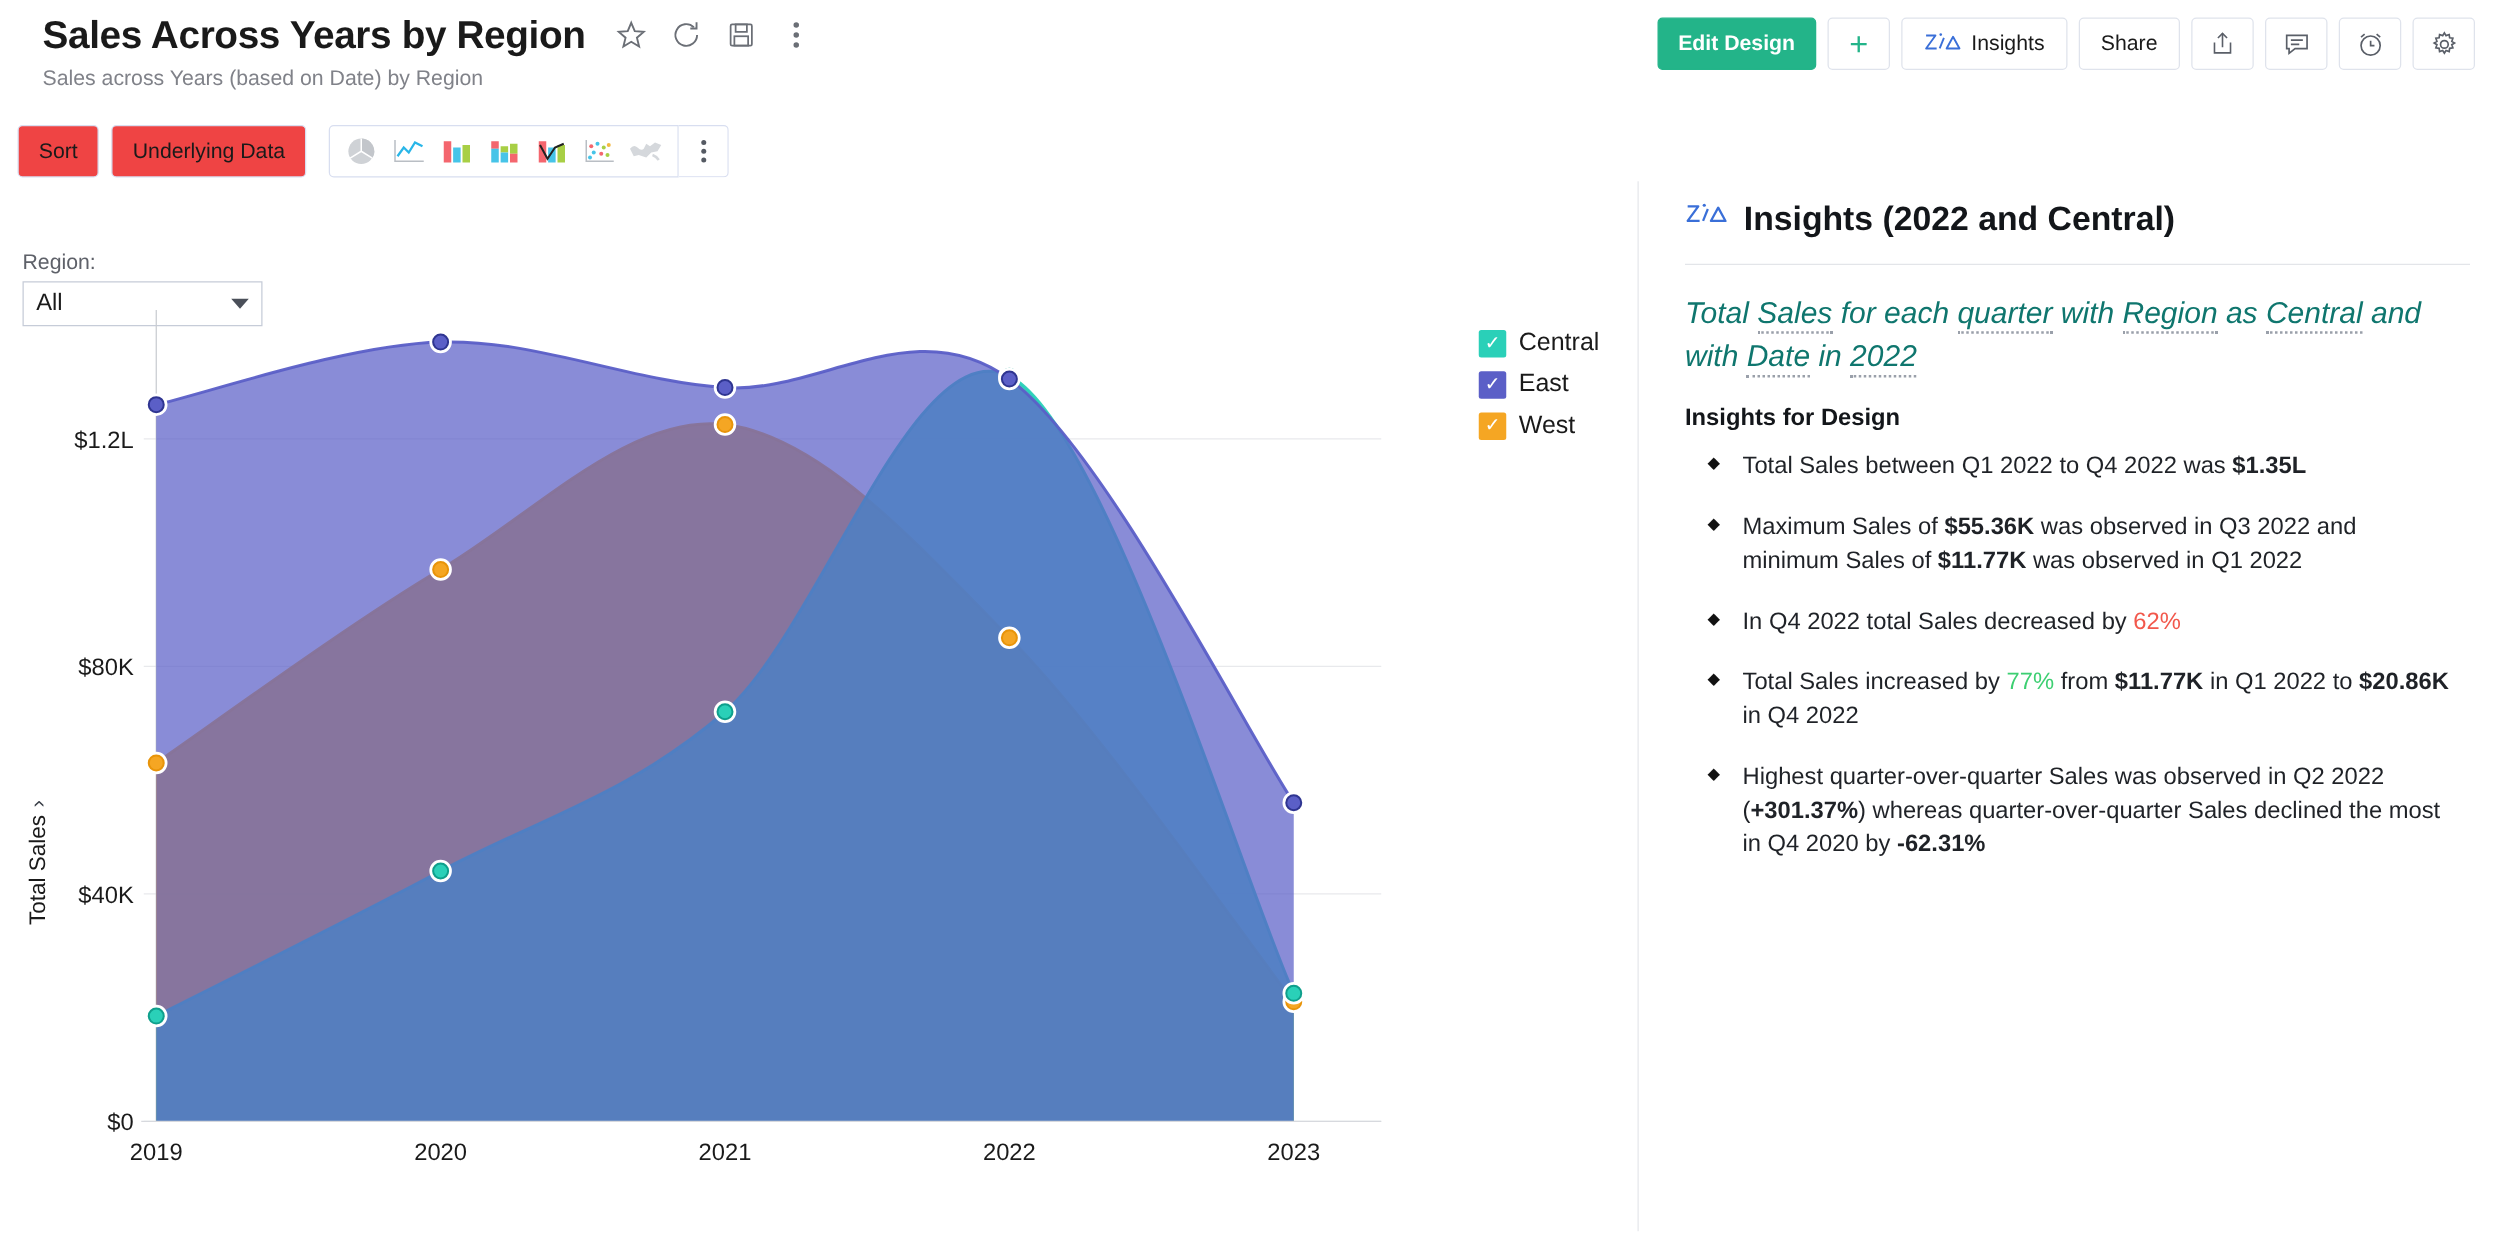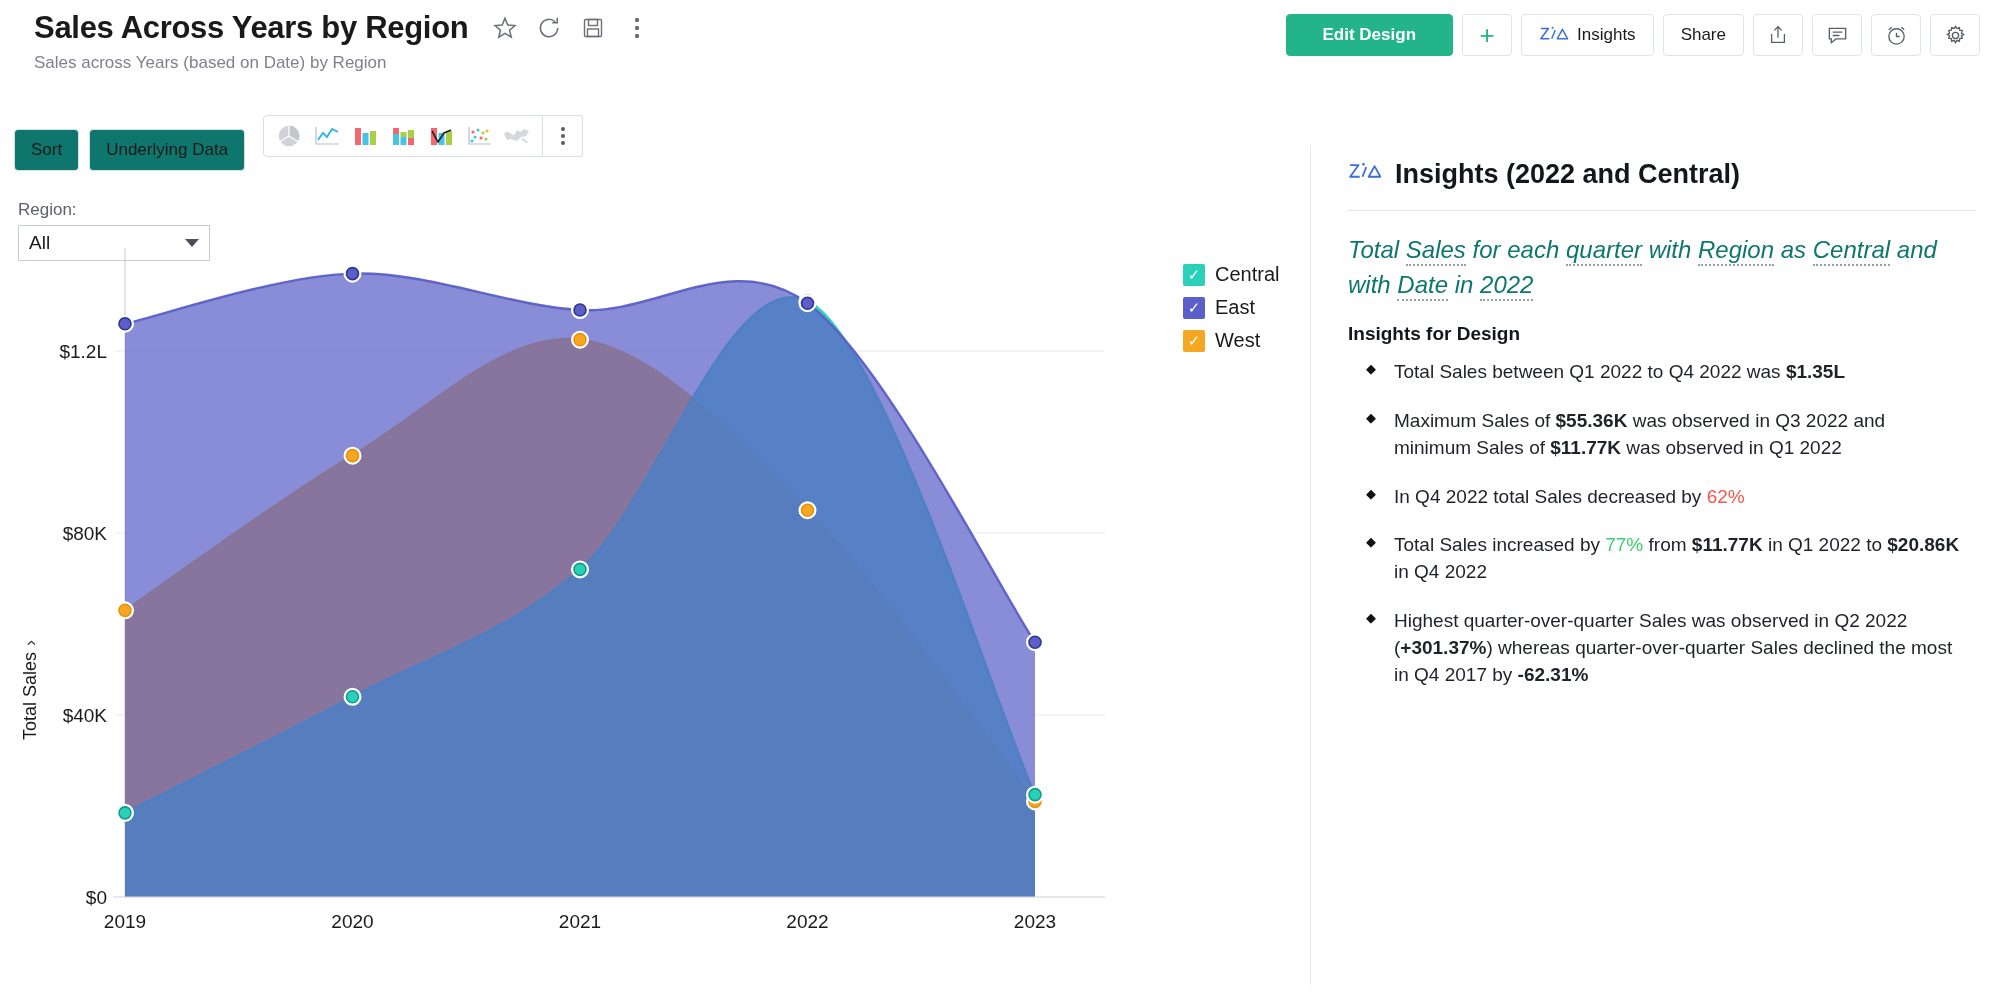--- a/index.html
+++ b/index.html
@@ -24,30 +24,30 @@
   .ticon svg { display:block; }
   .subtitle { font-size: 17px; color: #808289; margin-top: 7px; }
 
   
   .actions { position: absolute; top: 14px; right: 20px; display: flex; align-items: center; gap: 9px; }
   .btn {
     height: 42px; border: 1px solid #dfe3ec; border-radius: 4px; background: #fff;
     display: flex; align-items: center; justify-content: center; gap: 8px;
     padding: 16px 17px; font-size: 17px; color: #1a1a1a; cursor: pointer; white-space: nowrap;
   }
-  .btn.primary { background: #23b489; border-color: #23b489; color: #fff; font-weight: 600; padding: 0 36px; }
+  .btn.primary { background: #23b489; border-color: #23b489; color: #fff; font-weight: 600; padding: 0 16px; }
   .btn.icon-only { width: 50px; padding: 0; }
   .btn .plus { font-size: 26px; color: #23b489; line-height: 1; font-weight: 400; }
   .zia-logo { display:flex; align-items:center; }
 
   
   .toolbar { position:absolute; top: 100px; left: 14px; display: flex; align-items: center; gap: 10px; }
   .tbtn {
-    height: 42px; border: 1px solid #d8def0; border-radius: 4px; background: #0f766e;
-    display:flex; align-items:center; padding: 0 16px; font-size: 17px; color:#1a1a1a; cursor:pointer;margin-top:29px;
+    height: 42px; border: 1px solid #d8def0; border-radius: 4px; background: #ef4444;
+    display:flex; align-items:center; padding: 0 16px; font-size: 17px; color:#1a1a1a; cursor:pointer;
   }
   .charttypes {
     height: 42px; border: 1px solid #d8def0; border-radius: 4px; background:#fff;
     display:flex; align-items:center; padding: 0 6px; margin-left: 8px;
   }
   .ctype { width: 38px; height: 34px; display:flex; align-items:center; justify-content:center; cursor:pointer; }
   .kebab-wrap { width: 40px; height: 42px; border: 1px solid #d8def0; border-left: none; border-radius: 0 4px 4px 0;
                 display:flex; align-items:center; justify-content:center; background:#fff; cursor:pointer; }
 
   
@@ -349,18 +349,18 @@
     </div>
     <div class="ins-rule"></div>
     <div class="ins-body">
       <div class="ins-lead" id="ins-lead"><span>Total </span><span class="dotted">Sales</span><span> for each </span><span class="dotted">quarter</span><span> with </span><span class="dotted">Region</span><span> as </span><span class="dotted">Central</span><span> and with </span><span class="dotted">Date</span><span> in </span><span class="dotted">2022</span></div>
       <div class="ins-sub">Insights for Design</div>
       <ul class="bullets" id="ins-bullets">
           <li><span>Total Sales between Q1 2022 to Q4 2022 was </span><span class="b">$1.35L</span></li>
           <li><span>Maximum Sales of </span><span class="b">$55.36K</span><span> was observed in Q3 2022 and minimum Sales of </span><span class="b">$11.77K</span><span> was observed in Q1 2022</span></li>
           <li><span>In Q4 2022 total Sales decreased by </span><span class="neg">62%</span></li>
           <li><span>Total Sales increased by </span><span class="pos">77%</span><span> from </span><span class="b">$11.77K</span><span> in Q1 2022 to </span><span class="b">$20.86K</span><span> in Q4 2022</span></li>
-          <li><span>Highest quarter-over-quarter Sales was observed in Q2 2022 (</span><span class="b">+301.37%</span><span>) whereas quarter-over-quarter Sales declined the most in Q4 2017 by </span><span class="b">-62.31%</span></li>
+          <li><span>Highest quarter-over-quarter Sales was observed in Q2 2022 (</span><span class="b">+301.37%</span><span>) whereas quarter-over-quarter Sales declined the most in Q4 2020 by </span><span class="b">-62.31%</span></li>
         </ul>
     </div>
   </div>
 
 </div>
 
 </body></html>

